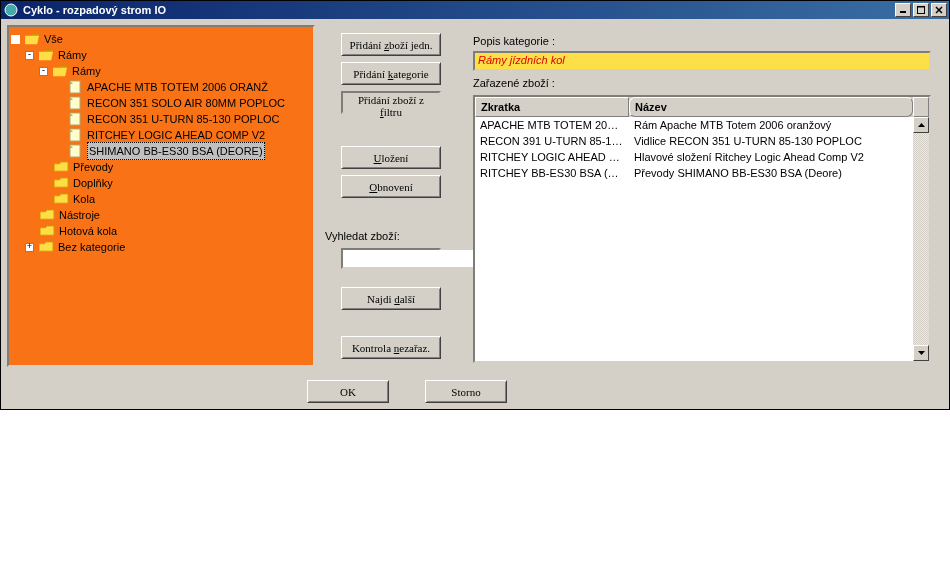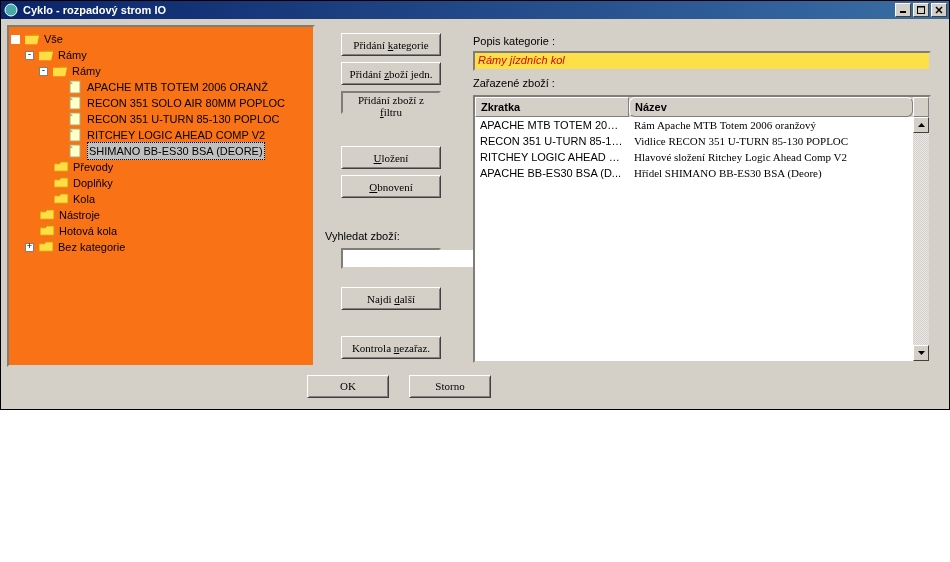--- a/index.html
+++ b/index.html
@@ -43,26 +43,26 @@
   .table-head { display: flex; background: #d4d0c8; height: 20px; font-weight: bold; }
   .th { border-right: 1px solid #808080; border-bottom: 1px solid #808080; border-top: 1px solid #fff; border-left: 1px solid #fff; padding: 2px 5px; display: flex; align-items: center; text-align: center; }
   .th1 { width: 154px; flex: none; }
   .th2 { flex: 1; border-radius: 6px; }
   .th-scroll { width: 16px; flex: none; border-left: 1px solid #fff; border-top: 1px solid #fff; border-right: 1px solid #808080; border-bottom: 1px solid #808080; }
   .table-body-wrap { flex: 1; display: flex; min-height: 0; }
   .table-body { flex: 1; overflow: hidden; }
   .tr { display: flex; height: 16px; align-items: center; }
   .td { padding: 0 5px; white-space: nowrap; overflow: hidden; text-overflow: ellipsis; }
   .td1 { width: 154px; flex: none; }
-  .td2 { flex: 1; font-family: Liberation Serif, serif; }
+  .td2 { flex: 1; }
   .vscroll { width: 16px; background: #d4d0c8; display: flex; flex-direction: column; }
   .scroll-btn { height: 16px; width: 16px; background: #d4d0c8; border: 1px solid #fff; border-right-color: #404040; border-bottom-color: #404040; display: flex; align-items: center; justify-content: center; cursor: default; }
   .scroll-track { flex: 1; background: repeating-conic-gradient(#d4d0c8 0% 25%, #e8e8e8 0% 50%) 0/2px 2px; }
 
-  .footer { height: 34px; display: flex; align-items: center; padding-left: 300px; gap: 20px; }
+  .footer { height: 34px; display: flex; align-items: flex-end; padding-left: 300px; gap: 36px; }
   .footer .btn { width: 82px; }
 
   .mn { text-decoration: underline; }
 </style>
 </head>
 <body>
 
 <div class="window">
 
   <div class="titlebar">
@@ -217,22 +217,22 @@
             <span class="tree-icon folder-icon">
               <svg viewBox="0 0 16 14">
                 <path d="M0 3h6l1-2h8v10H0z" fill="#fd4" stroke="#c90"></path>
               </svg>
             </span>
             <span>Bez kategorie</span>
           </div>
       </div>
 
       <div class="mid-panel">
+        <button class="btn"><span>Přidání <span class="mn">z</span>boží jedn.</span></button>
         <button class="btn"><span>Přidání <span class="mn">k</span>ategorie</span></button>
-        <button class="btn"><span>Přidání <span class="mn">z</span>boží jedn.</span></button>
         <button class="btn btn-inset"><span>Přidání zboží z <span class="mn">f</span>iltru</span></button>
         <div class="spacer"></div>
         <button class="btn"><span><span class="mn">U</span>ložení</span></button>
         <button class="btn"><span><span class="mn">O</span>bnovení</span></button>
         <div class="spacer2"></div>
         <div class="mid-label">Vyhledat zboží:</div>
         <div class="combo">
           <input type="text" style="">
           <div class="drop">
               <svg width="7" height="4">
@@ -256,30 +256,30 @@
             <div class="th th2">Název</div>
             <div class="th-scroll"></div>
           </div>
           <div class="table-body-wrap">
             <div class="table-body" id="tbody">
                 <div class="tr">
                   <div class="td td1">APACHE MTB TOTEM 2006 ...</div>
                   <div class="td td2">Rám Apache MTB Totem 2006 oranžový</div>
                 </div>
                 <div class="tr">
-                  <div class="td td1">RECON 351 U-TURN 85-13...</div>
+                  <div class="td td1">RECON 391 U-TURN 85-13...</div>
                   <div class="td td2">Vidlice RECON 351 U-TURN 85-130 POPLOC</div>
                 </div>
                 <div class="tr">
                   <div class="td td1">RITCHEY LOGIC AHEAD C...</div>
                   <div class="td td2">Hlavové složení Ritchey Logic Ahead Comp V2</div>
                 </div>
                 <div class="tr">
-                  <div class="td td1">APACHE BB-ES30 BSA (D...</div>
-                  <div class="td td2">Hřídel SHIMANO BB-ES30 BSA (Deore)</div>
+                  <div class="td td1">RITCHEY BB-ES30 BSA (D...</div>
+                  <div class="td td2">Převody SHIMANO BB-ES30 BSA (Deore)</div>
                 </div>
               </div>
             <div class="vscroll">
               <div class="scroll-btn">
                   <svg width="7" height="4">
                     <path d="M3.5 0L7 4H0z" fill="#000"></path>
                   </svg>
                 </div>
               <div class="scroll-track"></div>
               <div class="scroll-btn">

